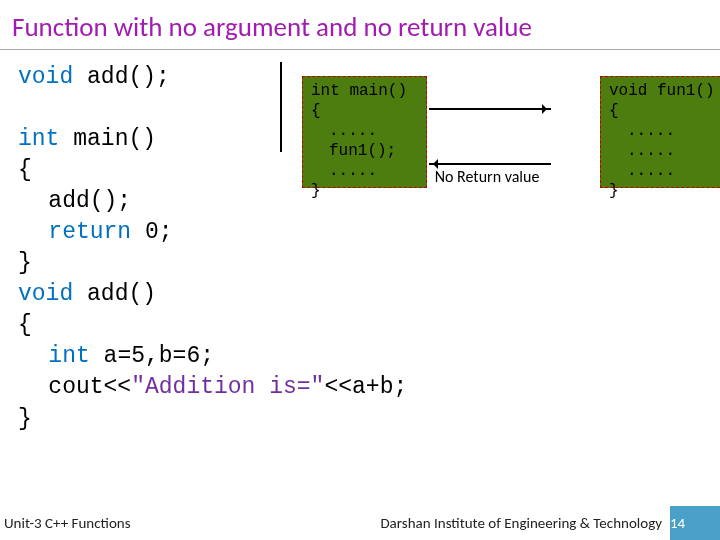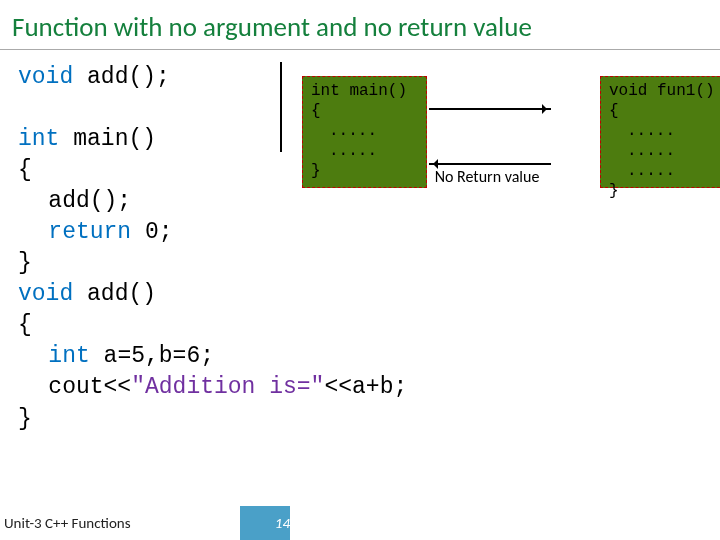--- a/index.html
+++ b/index.html
@@ -9,21 +9,21 @@
     font-family: "Calibri", "Segoe UI", sans-serif;
     background: #fff;
     color: #000;
     position: relative;
     overflow: hidden;
   }
   .title {
     font-size: 27px;
     padding: 10px 12px 6px 12px;
     border-bottom: 1px solid #aaa;
-    color: #15803d;
+    color: #a21caf;
   }
   .content {
     position: relative;
     padding: 12px 32px 0 18px;
     height: 440px;
   }
   .code-main {
     font-family: Consolas, "Courier New", monospace;
     font-size: 23px;
     line-height: 1.35;
@@ -99,24 +99,23 @@
     font-size: 15px;
     color: #222;
   }
   .footer .unit { padding-left: 4px; flex: 0 0 auto; width: 240px; }
   .footer .inst { flex: 1; text-align: right; padding-right: 8px; }
   .footer .page {
     flex: 0 0 auto;
     width: 50px;
     background: #4aa0c8;
     color: #fff;
-    text-align: right;
+    text-align: left;
     line-height: 34px;
     height: 34px;
-    font-style: italic;
   }
 </style>
 </head>
 <body>
 
 <div class="title">Function with no argument and no return value</div>
 
 <div class="content">
 
   <div class="code-main"><span class="kw">void</span><span> add();</span>
@@ -132,20 +131,21 @@
 <span class="indent"></span><span>cout&lt;&lt;</span><span class="str">"Addition is="</span><span>&lt;&lt;a+b;</span>
 <span>}</span></div>
 
   <div class="divider"></div>
 
   <div class="diagram">
     <div class="box box-left">
       <div>int main()</div>
       <div>{</div>
       <div style="padding-left:18px">.....</div>
+      <div style="padding-left:18px">fun1();</div>
       <div style="padding-left:18px">.....</div>
       <div>}</div>
     </div>
 
     <div class="box box-right">
       <div>void fun1()</div>
       <div>{</div>
       <div style="padding-left:18px">.....</div>
       <div style="padding-left:18px">.....</div>
       <div style="padding-left:18px">.....</div>
@@ -155,14 +155,15 @@
     <div class="arrow arr-top"></div>
 
     <div class="arrow rev arr-bot"></div>
     <div class="dlabel lbl-bot">No Return value</div>
   </div>
 
 </div>
 
 <div class="footer">
   <div class="unit">Unit-3 C++ Functions</div>
+  <div class="inst">Darshan Institute of Engineering &amp; Technology</div>
   <div class="page">14</div>
 </div>
 
 </body></html>

